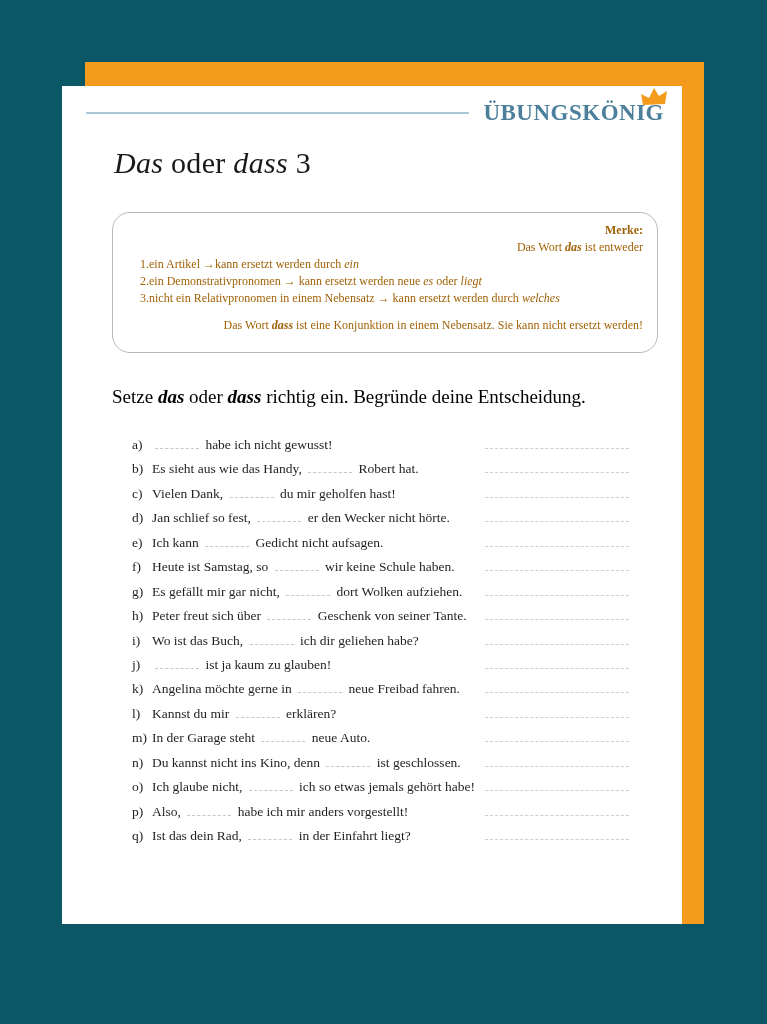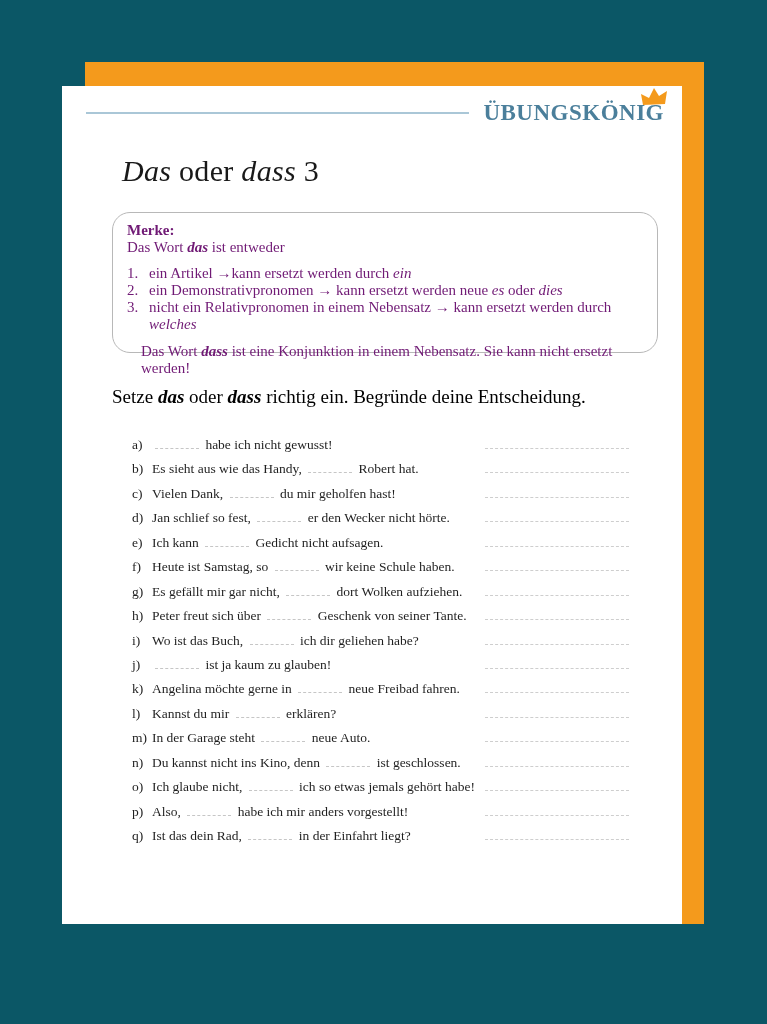--- a/index.html
+++ b/index.html
@@ -16,33 +16,33 @@
     background:#ffffff;
   }
   
   .header { position:absolute; left:24px; right:18px; top:14px; display:flex; align-items:center; }
   .header-line { flex:1; height:2px; background:#aac7d7; margin-right:14px; }
   .logo { position:relative; flex:0 0 auto; }
   .logo-text { font-size:23px; font-weight:bold; color:#4b7f9b; letter-spacing:0.5px; }
   .crown { position:absolute; top:-12px; right:-4px; width:27px; height:18px; }
   
   .title {
-    position:absolute; left:52px; top:60px; margin:8px;
+    position:absolute; left:52px; top:60px; margin:0;
     font-size:30px; font-weight:400; color:#191919; letter-spacing:0.3px;
   }
   .it { font-style:italic; }
   .bd { font-weight:bold; }
   
   .merke-box {
     position:absolute; left:50px; top:126px; width:546px; height:141px;
     border:1.5px solid #b8b8b8; border-radius:18px; box-sizing:border-box;
-    padding:9px 14px 8px 14px; font-size:15px; color:#701a75; line-height:17px;
+    padding:9px 14px 8px 14px; font-size:12px; color:#a16207; line-height:17px;text-align:right;
   }
   .merke-heading { font-weight:bold; }
-  .merke-intro { margin-bottom:9px; }
+  .merke-intro { }
   .merke-item { display:flex; }
   .merke-num { flex:0 0 22px; }
   .merke-note { margin-top:10px;margin-left:14px; }
   
   .instruction { position:absolute; left:50px; top:300px; font-size:19px; color:#000000; }
   
   .exercise-list { position:absolute; left:70px; top:351px; width:497px; }
   .ex-row { display:flex; align-items:baseline; height:24.45px; font-size:13.5px; color:#1f1f1f; }
   .ex-label { flex:0 0 20px; }
   .ex-sentence { white-space:nowrap; }
@@ -80,21 +80,21 @@
 
     <div class="merke-box">
       <div class="merke-heading">Merke:</div>
       <div class="merke-intro"><span>Das Wort </span><span class="it bd">das</span><span> ist entweder</span></div>
       <div class="merke-item">
         <span class="merke-num">1.</span>
         <span class="merke-item-text"><span>ein Artikel →kann ersetzt werden durch </span><span class="it">ein</span></span>
       </div>
       <div class="merke-item">
         <span class="merke-num">2.</span>
-        <span class="merke-item-text"><span>ein Demonstrativpronomen → kann ersetzt werden neue </span><span class="it">es</span><span> oder </span><span class="it">dies</span></span>
+        <span class="merke-item-text"><span>ein Demonstrativpronomen → kann ersetzt werden neue </span><span class="it">es</span><span> oder </span><span class="it">liegt</span></span>
       </div>
       <div class="merke-item">
         <span class="merke-num">3.</span>
         <span class="merke-item-text"><span>nicht ein Relativpronomen in einem Nebensatz → kann ersetzt werden durch </span><span class="it">welches</span></span>
       </div>
       <div class="merke-note"><span>Das Wort </span><span class="it bd">dass</span><span> ist eine Konjunktion in einem Nebensatz. Sie kann nicht ersetzt werden!</span></div>
     </div>
 
     <div class="instruction"><span>Setze </span><span class="it bd">das</span><span> oder </span><span class="it bd">dass</span><span> richtig ein. Begründe deine Entscheidung.</span></div>
 

